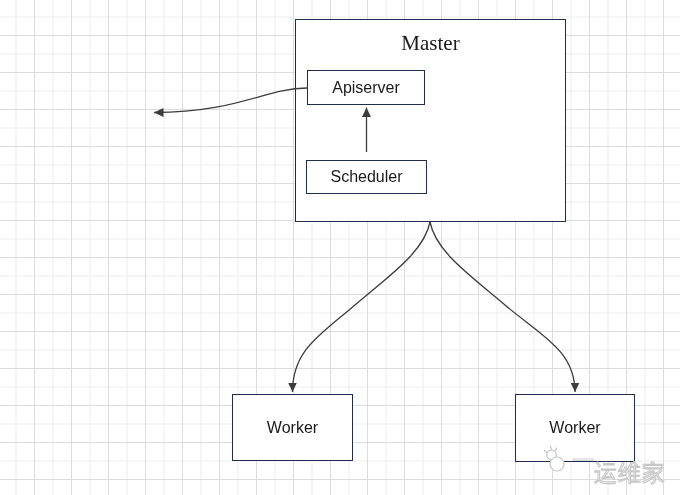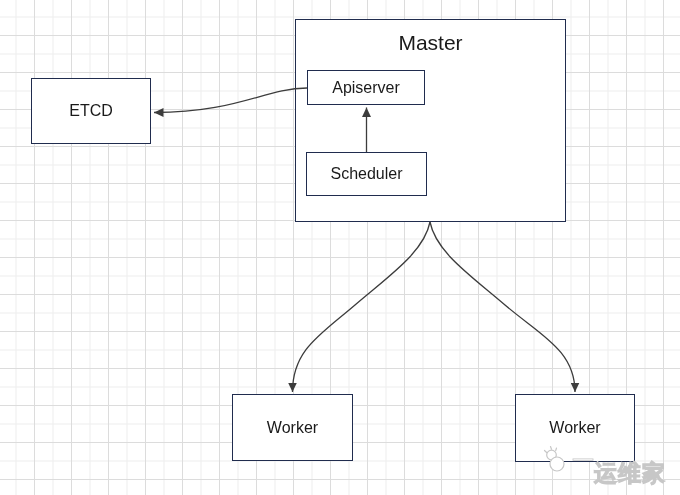--- a/index.html
+++ b/index.html
@@ -25,57 +25,54 @@
   .node-master{z-index:1;}
   .master-label{position:absolute;top:11px;left:0;right:0;text-align:center;font-size:21px;}
   svg.edges{position:absolute;left:0;top:0;width:680px;height:495px;z-index:2;}
   path.edge{fill:none;stroke:var(--arrow,#3c3c3c);stroke-width:1.3px;}
   .watermark{position:absolute;right:14px;bottom:10px;z-index:5;display:flex;align-items:center;gap:1px;}
   .wm-dash{
     color:#ffffff;-webkit-text-stroke:0.8px var(--watermark,#c7c7c7);
     font-size:20px;line-height:1;transform:translateY(-2px);
   }
   .wm-text{
-    font-size:23px;font-weight:bold;line-height:1;
+    font-size:23px;font-weight:normal;line-height:1;
     color:#ffffff;-webkit-text-stroke:1.1px var(--watermark,#c7c7c7);
     letter-spacing:1px;
     margin-top:28px;
   }
   .wm-icon{display:block;}
 </style>
 </head>
 <body>
 
 <div class="canvas">
 
-  <div class="node node-master" style="left:295px;top:19px;width:271px;height:203px;">
+  <div class="node node-master" style="left:295px;top:19px;width:271px;height:203px;font-family:Liberation Serif, serif;">
     <div class="master-label">Master</div>
   </div>
 
   <svg class="edges" viewBox="0 0 680 495">
     <defs>
       <marker id="arrow" markerUnits="userSpaceOnUse" markerWidth="10" markerHeight="9" refX="9.5" refY="4.5" orient="auto">
         <path d="M0,0 L9.5,4.5 L0,9 Z" fill="#3c3c3c"></path>
       </marker>
     </defs>
     <path class="edge" d="M 307 88 C 264 88.5 238 112.5 154 112.5" marker-end="url(#arrow)"></path>
     <path class="edge" d="M 366.5 152 L 366.5 107.5" marker-end="url(#arrow)"></path>
     <path class="edge" d="M 430 222 C 424 252 390 275 355 305 C 320 335 292.5 350 292.5 392" marker-end="url(#arrow)"></path>
     <path class="edge" d="M 430 222 C 436 252 470 275 505 305 C 540 335 575 350 575 392" marker-end="url(#arrow)"></path>
   </svg>
 
-  <div class="node box" style="left:31px;top:78px;width:120px;height:66px;">
-    <span>ETCD</span>
-  </div>
 
   <div class="node box" style="left:307px;top:70px;width:118px;height:35px;">
     <span>Apiserver</span>
   </div>
 
-  <div class="node box" style="left:306px;top:152px;width:121px;height:44px;">
+  <div class="node box" style="left:306px;top:160px;width:121px;height:34px;">
     <span>Scheduler</span>
   </div>
 
   <div class="node box" style="left:232px;top:394px;width:121px;height:67px;">
     <span>Worker</span>
   </div>
 
   <div class="node box" style="left:515px;top:394px;width:120px;height:68px;">
     <span>Worker</span>
   </div>

